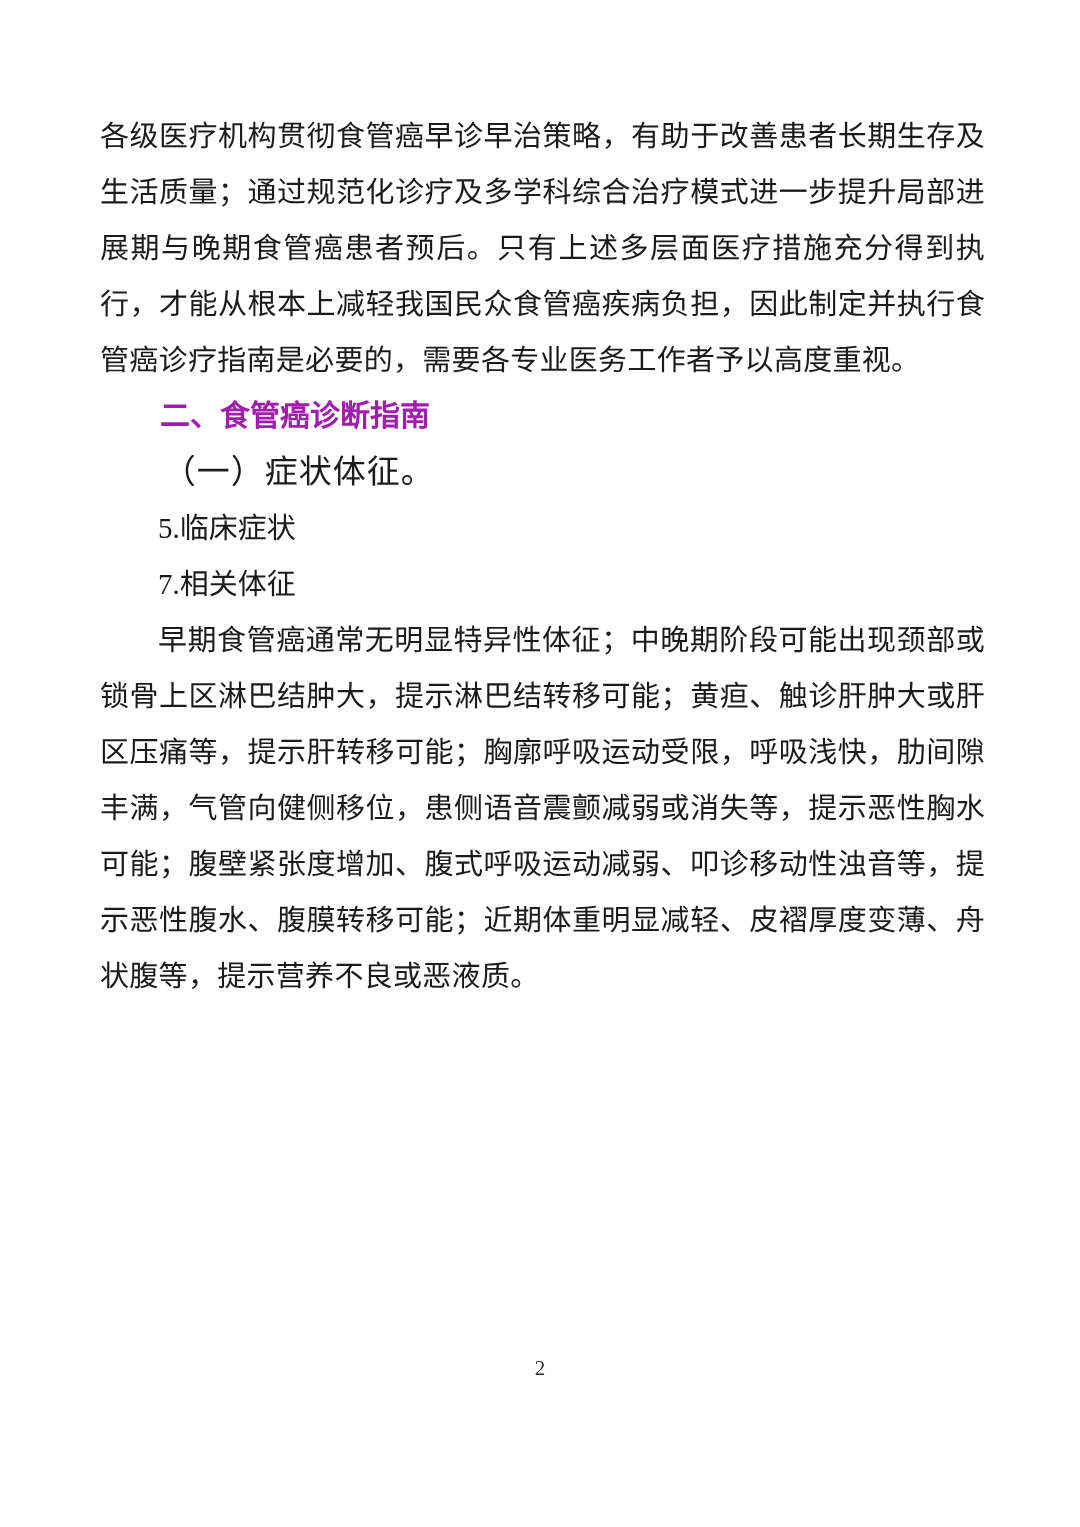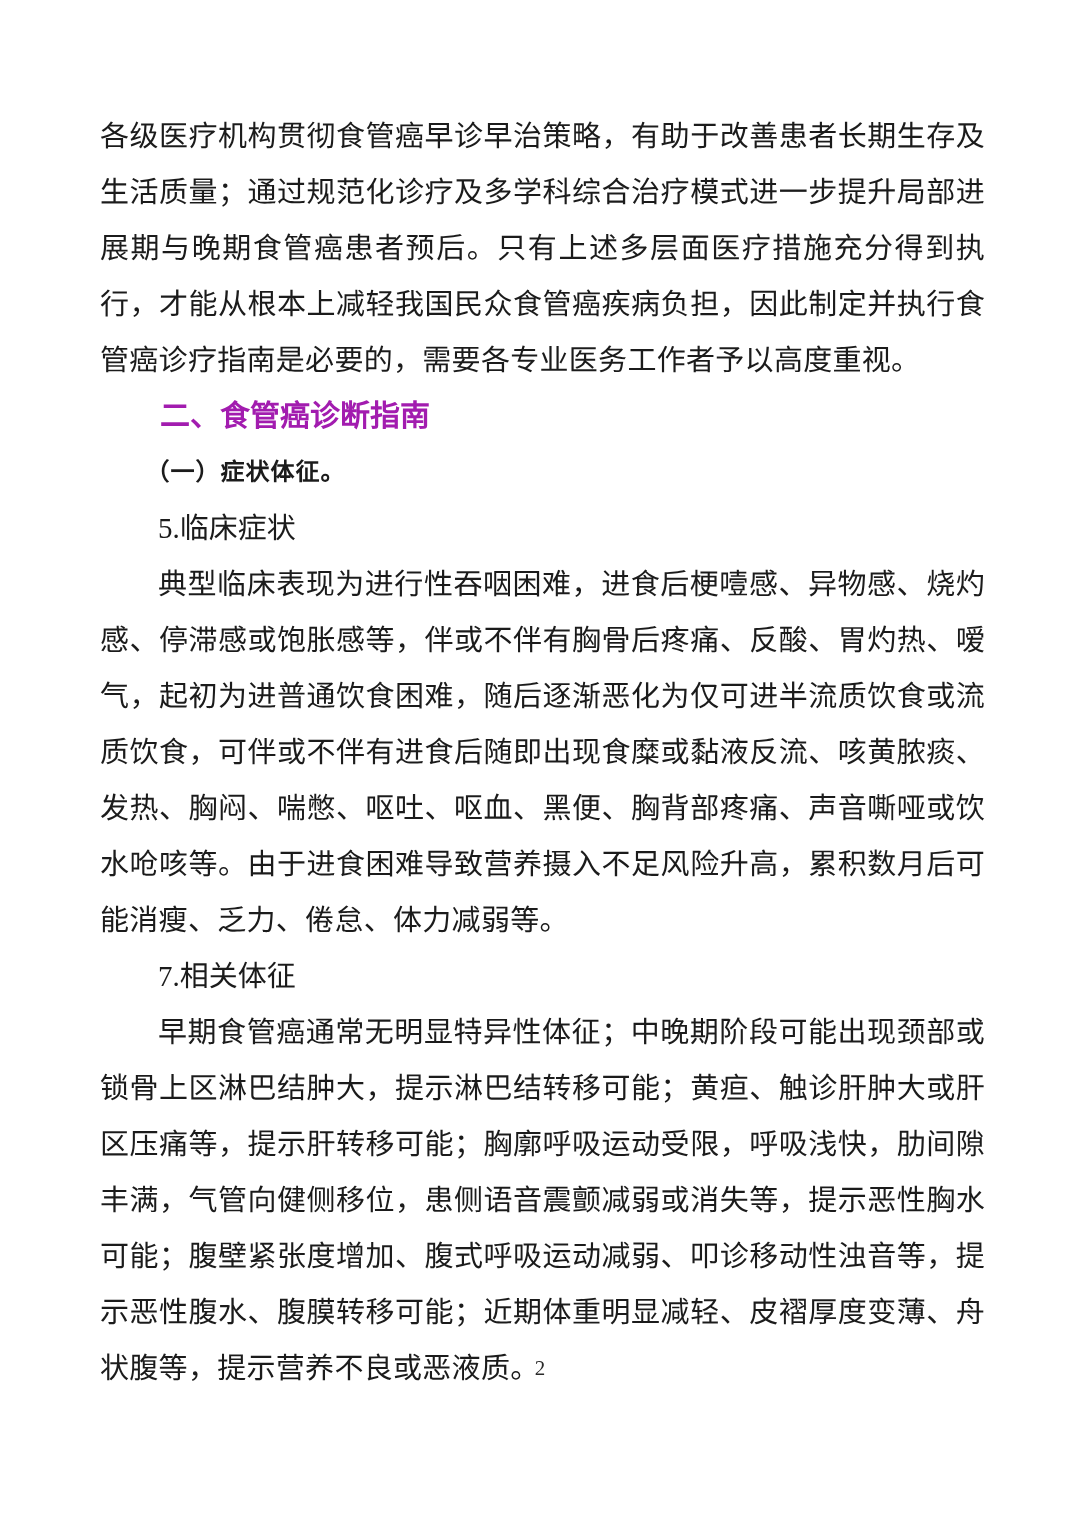--- a/index.html
+++ b/index.html
@@ -32,25 +32,24 @@
     margin: 0;
     font-size: 30px;
     line-height: 56px;
     font-weight: 700;
     font-family: "Liberation Sans", "DejaVu Sans", sans-serif;
     text-indent: 2em;
     color: #a21caf;
   }
   .subsection-heading {
     margin: 0;
-    font-size: 24px;
+    font-size: 33px;
     line-height: 56px;
     text-indent: 1.9em;
     letter-spacing: 1px;
-    font-weight: bold;
   }
   .item-heading {
     margin: 0;
     font-size: 29px;
     line-height: 56px;
     text-indent: 2em;
   }
   .page-number {
     position: absolute;
     left: 0;
@@ -69,21 +68,20 @@
 <div class="page">
 
   <p class="par">各级医疗机构贯彻食管癌早诊早治策略，有助于改善患者长期生存及生活质量；通过规范化诊疗及多学科综合治疗模式进一步提升局部进展期与晚期食管癌患者预后。只有上述多层面医疗措施充分得到执行，才能从根本上减轻我国民众食管癌疾病负担，因此制定并执行食管癌诊疗指南是必要的，需要各专业医务工作者予以高度重视。</p>
 
   <h2 class="section-heading">二、食管癌诊断指南</h2>
 
   <p class="subsection-heading">（一）症状体征。</p>
 
   <p class="item-heading">5.临床症状</p>
 
-  <p class="par first-indent">典型临床表现为进行性吞咽困难，进食后梗噎感、异物感、烧灼感、停滞感或饱胀感等，伴或不伴有胸骨后疼痛、反酸、胃灼热、嗳气，起初为进普通饮食困难，随后逐渐恶化为仅可进半流质饮食或流质饮食，可伴或不伴有进食后随即出现食糜或黏液反流、咳黄脓痰、发热、胸闷、喘憋、呕吐、呕血、黑便、胸背部疼痛、声音嘶哑或饮水呛咳等。由于进食困难导致营养摄入不足风险升高，累积数月后可能消瘦、乏力、倦怠、体力减弱等。</p>
 
   <p class="item-heading">7.相关体征</p>
 
   <p class="par first-indent">早期食管癌通常无明显特异性体征；中晚期阶段可能出现颈部或锁骨上区淋巴结肿大，提示淋巴结转移可能；黄疸、触诊肝肿大或肝区压痛等，提示肝转移可能；胸廓呼吸运动受限，呼吸浅快，肋间隙丰满，气管向健侧移位，患侧语音震颤减弱或消失等，提示恶性胸水可能；腹壁紧张度增加、腹式呼吸运动减弱、叩诊移动性浊音等，提示恶性腹水、腹膜转移可能；近期体重明显减轻、皮褶厚度变薄、舟状腹等，提示营养不良或恶液质。</p>
 
   <div class="page-number">2</div>
 
 </div>
 
 </body></html>

